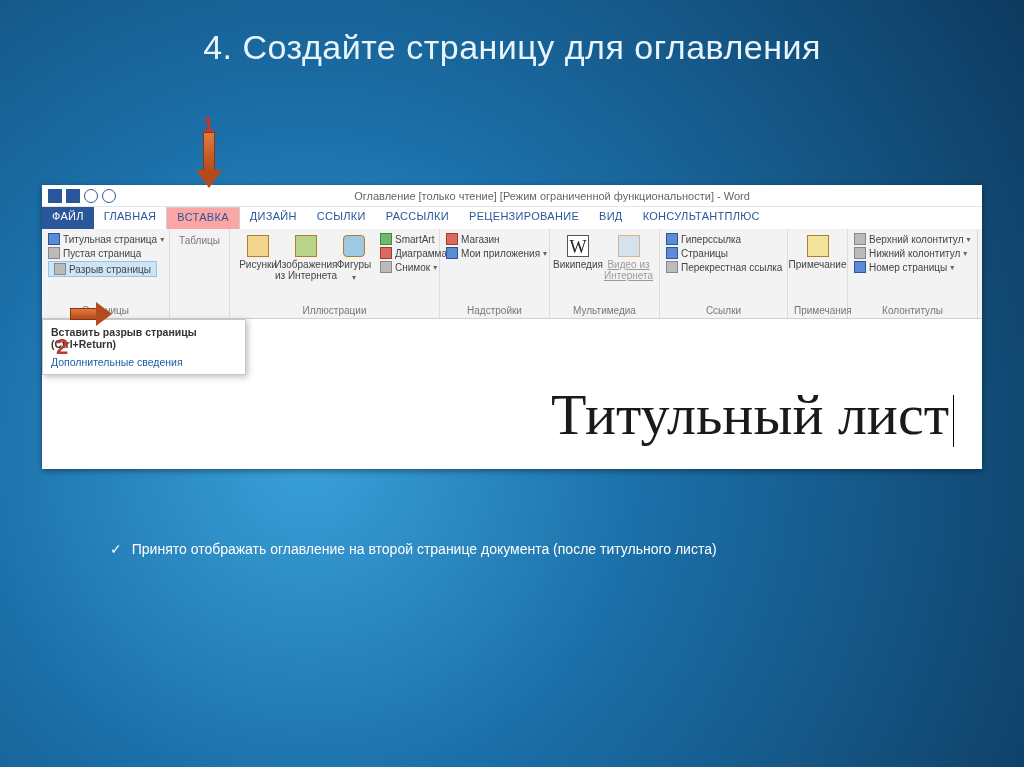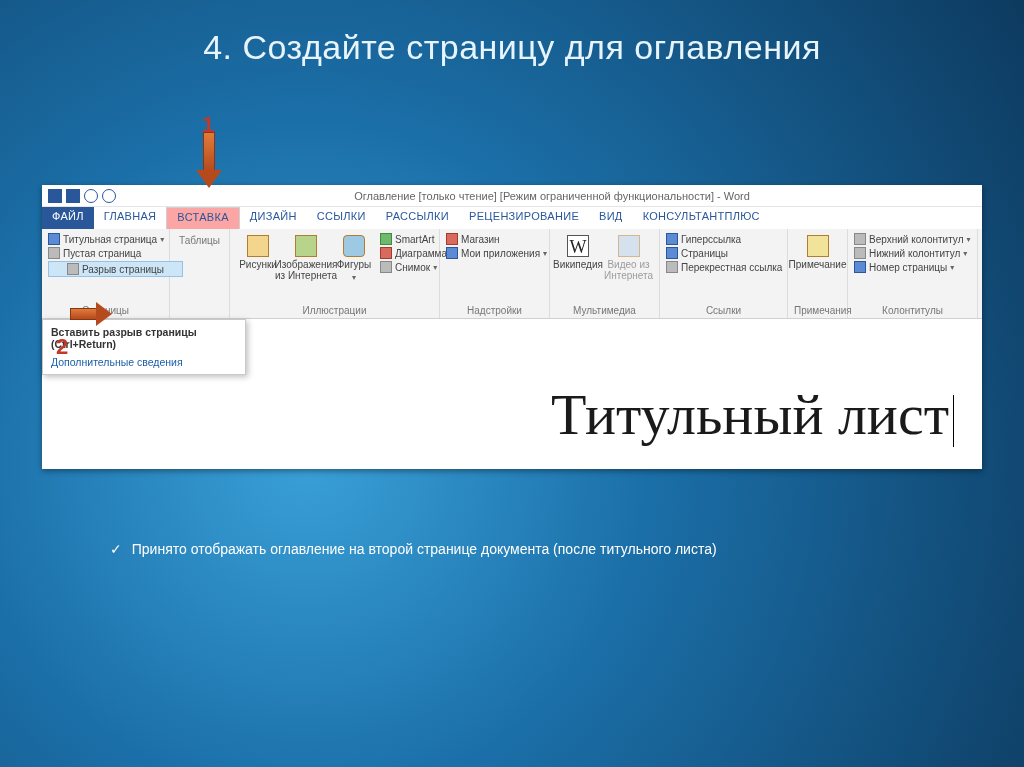--- a/index.html
+++ b/index.html
@@ -215,21 +215,21 @@
     <div class="group" style="min-width:128px;">
       <div class="items col">
         <div class="mini chev">
             <div class="dot blue"></div>
             <span>Титульная страница</span>
           </div>
         <div class="mini">
             <div class="dot gray"></div>
             <span>Пустая страница</span>
           </div>
-        <div class="mini" style="background:#cde6f7;border:1px solid #96c2e6;padding:1px 18px;">
+        <div class="mini" style="background:#cde6f7;border:1px solid #96c2e6;padding:1px 5px;">
             <div class="dot gray"></div>
             <span>Разрыв страницы</span>
           </div>
       </div>
       <div class="group-label">Страницы</div>
     </div>
 
     <div class="group">
       <div class="group-label">Таблицы</div>
     </div>
@@ -279,21 +279,21 @@
       </div>
       <div class="group-label">Надстройки</div>
     </div>
 
     <div class="group" style="min-width:110px;">
       <div class="items">
         <div class="rb-btn">
             <div class="ic wiki-ic" style="background:#fff;border-color:#555;">W</div>
             <span>Википедия</span>
           </div>
-        <div class="rb-btn" style="opacity:.5;">
+        <div class="rb-btn" style="opacity:.5;text-decoration:underline;">
             <div class="ic" style="background:#b9d3e8;"></div>
             <span>Видео из Интернета</span>
           </div>
       </div>
       <div class="group-label">Мультимедиа</div>
     </div>
 
     <div class="group" style="min-width:128px;">
       <div class="items col">
         <div class="mini">

